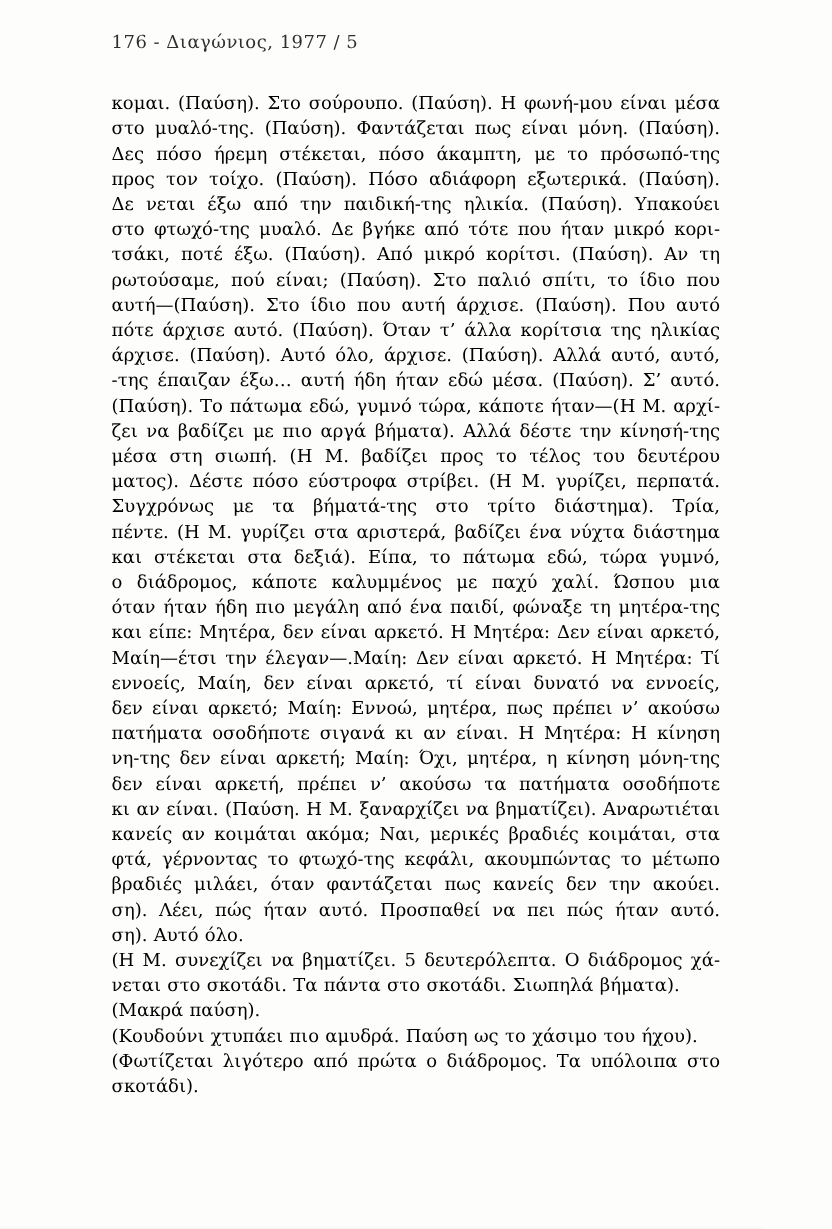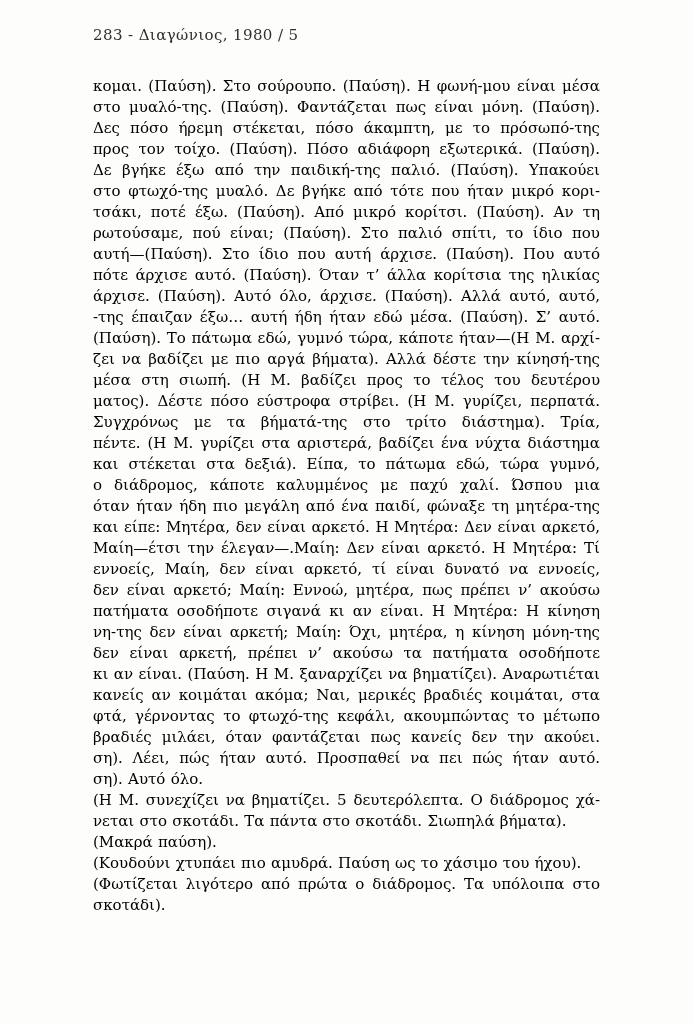--- a/index.html
+++ b/index.html
@@ -46,28 +46,28 @@
   }
   .line.para-end {
     text-align: right;
     text-align-last: left;
   }
 </style>
 </head>
 <body>
 
 <div class="page">
-  <div class="page-header">283 - Διαγώνιος, 1980  / 5</div>
+  <div class="page-header">176 - Διαγώνιος, 1977  / 5</div>
   <div class="body-text">
       <div class="para">
         <div class="line">κομαι. (Παύση). Στο σούρουπο. (Παύση).  Η φωνή-μου είναι μέσα</div>
         <div class="line">στο  μυαλό-της. (Παύση). Φαντάζεται πως είναι μόνη. (Παύση).</div>
         <div class="line">Δες πόσο ήρεμη  στέκεται,  πόσο  άκαμπτη,  με  το  πρόσωπό-της</div>
         <div class="line">προς τον τοίχο. (Παύση).  Πόσο αδιάφορη εξωτερικά. (Παύση).</div>
-        <div class="line">Δε βγήκε έξω  από την  παιδική-της  παλιό. (Παύση).  Υπακούει</div>
+        <div class="line">Δε νεται έξω  από την  παιδική-της  ηλικία. (Παύση).  Υπακούει</div>
         <div class="line">στο φτωχό-της μυαλό. Δε βγήκε από τότε που ήταν  μικρό  κορι-</div>
         <div class="line">τσάκι, ποτέ έξω. (Παύση). Από μικρό κορίτσι. (Παύση).  Αν  τη</div>
         <div class="line">ρωτούσαμε, πού είναι; (Παύση). Στο παλιό σπίτι,  το  ίδιο  που</div>
         <div class="line">αυτή—(Παύση). Στο ίδιο που αυτή άρχισε. (Παύση).  Που  αυτό</div>
         <div class="line">πότε άρχισε αυτό. (Παύση). Όταν τ’ άλλα κορίτσια της ηλικίας</div>
         <div class="line">άρχισε. (Παύση). Αυτό όλο, άρχισε. (Παύση). Αλλά αυτό,  αυτό,</div>
         <div class="line">-της έπαιζαν έξω… αυτή ήδη ήταν εδώ μέσα. (Παύση). Σ’ αυτό.</div>
         <div class="line">(Παύση). Το πάτωμα εδώ, γυμνό τώρα, κάποτε ήταν—(Η Μ. αρχί-</div>
         <div class="line">ζει  να  βαδίζει με πιο αργά βήματα).  Αλλά δέστε την κίνησή-της</div>
         <div class="line">μέσα στη σιωπή. (Η Μ. βαδίζει προς το τέλος του δευτέρου διαστή-</div>

